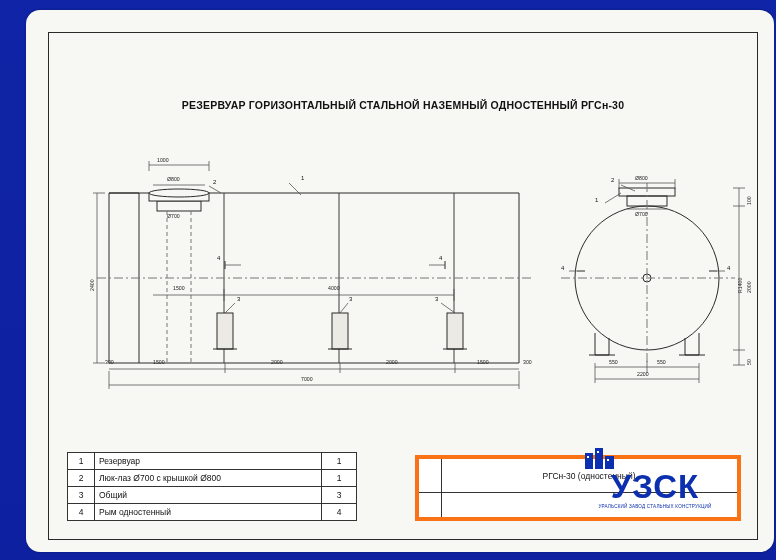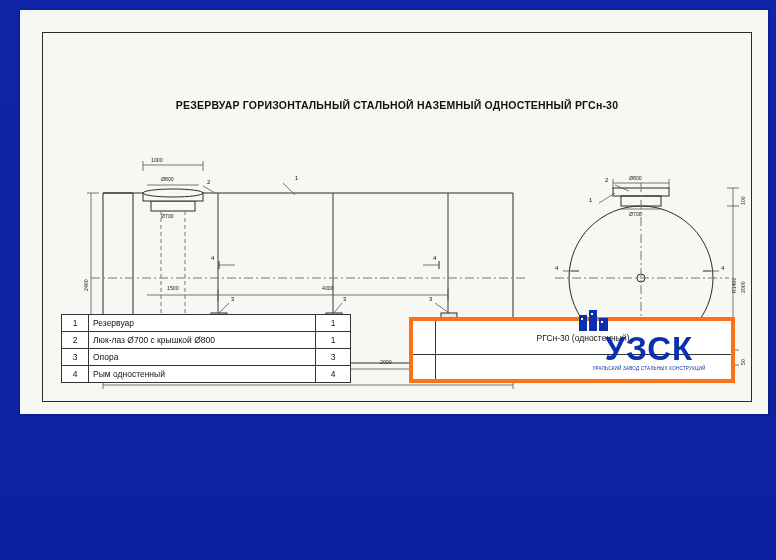--- a/index.html
+++ b/index.html
@@ -15,26 +15,27 @@
   }
   #page {
     position: relative;
     width: 776px;
     height: 560px;
     background: #1226a8;
     background: linear-gradient(180deg,#0f24a6 0%, #0d20a0 100%);
   }
   #sheet {
     position: absolute;
-    left: 20px;
+    left: 26px;
     top: 10px;
     width: 748px;
-    height: 404px;
+    height: 542px;
     background: #f7f7f3;
     box-shadow: 0 0 2px rgba(0,0,0,.4);
+    border-radius: 14px;
   }
   #frame {
     position: absolute;
     left: 22px;
     top: 22px;
     right: 16px;
     bottom: 12px;
     border: 1px solid #2a2a2a;
   }
   
@@ -312,21 +313,21 @@
             <td>Резервуар</td>
             <td class="qty">1</td>
           </tr>
           <tr>
             <td class="num">2</td>
             <td>Люк-лаз Ø700 с крышкой Ø800</td>
             <td class="qty">1</td>
           </tr>
           <tr>
             <td class="num">3</td>
-            <td>Опора</td>
+            <td>Общий</td>
             <td class="qty">3</td>
           </tr>
           <tr>
             <td class="num">4</td>
             <td>Рым одностенный</td>
             <td class="qty">4</td>
           </tr>
         </tbody>
       </table>
 

